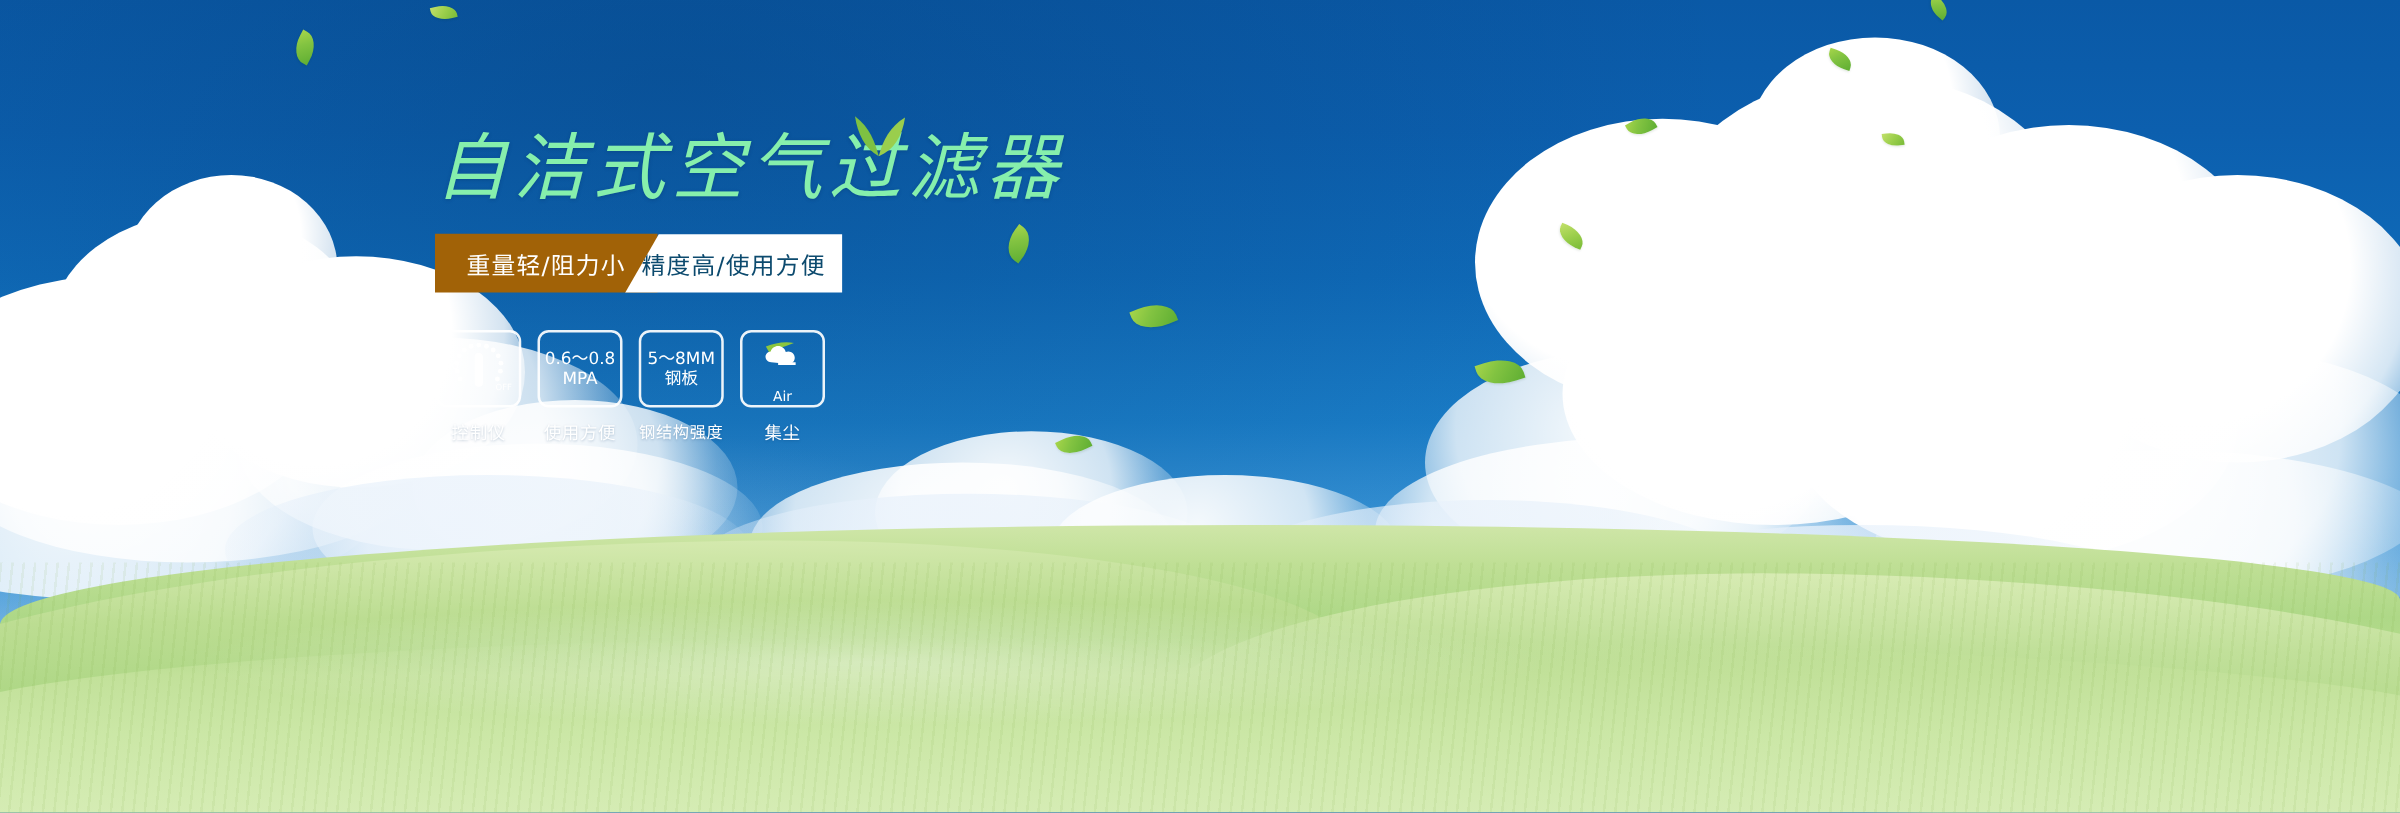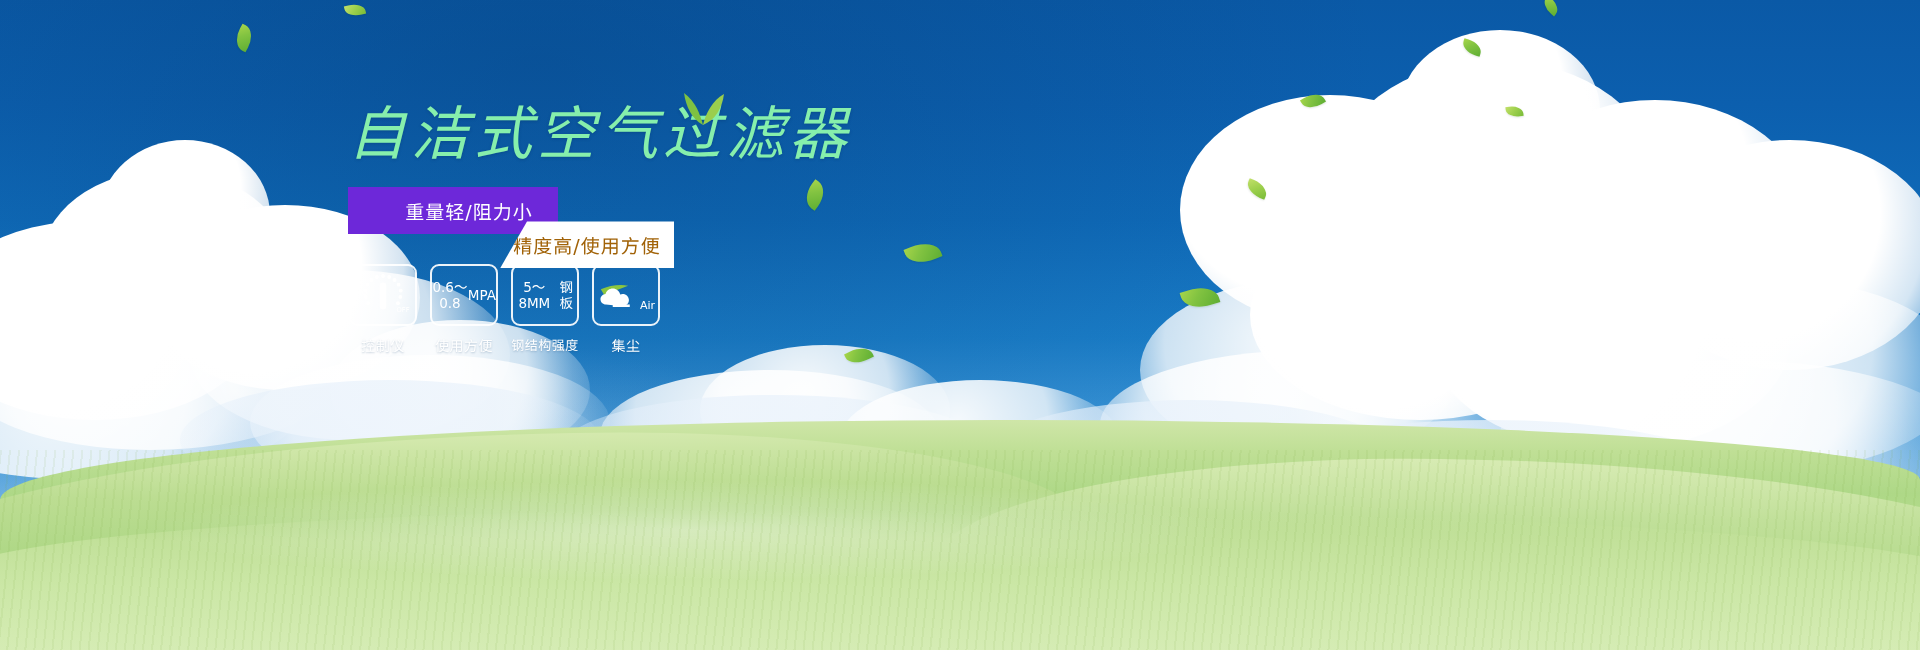--- a/index.html
+++ b/index.html
@@ -96,35 +96,34 @@
     position:absolute;left:332px;top:-12px;width:46px;height:34px;pointer-events:none;
   }
 
   .badges{position:relative;margin-top:22px;height:47px;}
   .badge{
     position:absolute;top:0;height:47px;display:flex;align-items:center;
     justify-content:center;font-size:19px;letter-spacing:1px;
     font-family:"DejaVu Sans","Liberation Sans",sans-serif;
   }
   .badge-dark{
-    left:0;width:178px;background:#6d28d9;color:#ffffff;padding-left:32px;
+    left:0;width:178px;background:#a16207;color:#ffffff;
   }
   .badge-light{
-    left:152px;width:174px;background:#ffffff;color:#a16207;
+    left:152px;width:174px;background:#ffffff;color:#0c4a6e;
     clip-path:polygon(27px 0, 174px 0, 174px 47px, 0 47px);
-    margin-top:34px;
   }
 
   .features{
     position:relative;margin-top:30px;display:flex;gap:11px;
   }
   .feature{width:70px;display:flex;flex-direction:column;align-items:center;}
   .fbox{
     width:68px;height:62px;border:2px solid rgba(255,255,255,.92);
-    border-radius:9px;display:flex;flex-direction:row;
+    border-radius:9px;display:flex;flex-direction:column;
     align-items:center;justify-content:center;box-sizing:border-box;
     color:#ffffff;
   }
   .fbox-text{
     font-size:13.5px;line-height:1.2;text-align:center;font-weight:400;
     font-family:"DejaVu Sans","Liberation Sans",sans-serif;
   }
   .fcap{
     margin-top:9px;font-size:14px;color:#ffffff;letter-spacing:.5px;
     white-space:nowrap;font-family:"DejaVu Sans","Liberation Sans",sans-serif;

